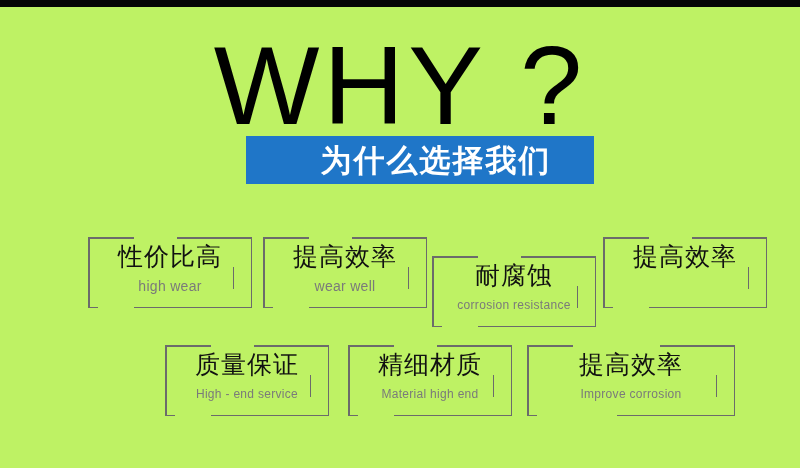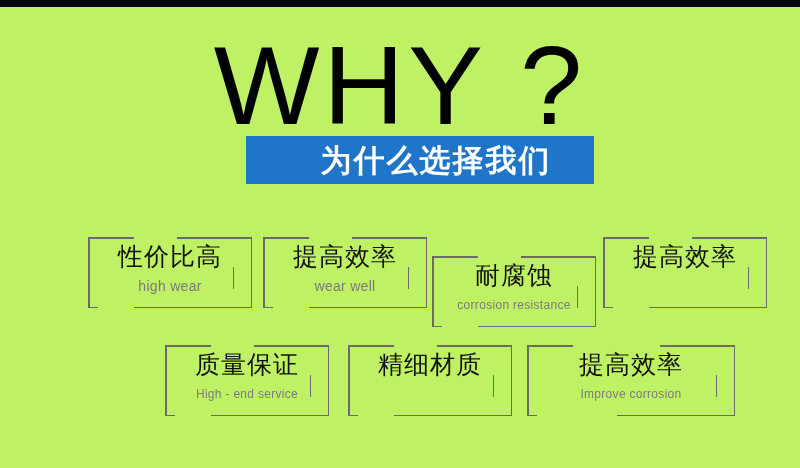--- a/index.html
+++ b/index.html
@@ -216,20 +216,21 @@
     <div class="frame">
       <span class="fr-left"></span>
         <span class="fr-right"></span>
       <span class="fr-top-a"></span>
         <span class="fr-top-b"></span>
       <span class="fr-bot-a"></span>
         <span class="fr-bot-b"></span>
       <span class="fr-tick-r"></span>
     </div>
     <div class="cn">精细材质</div>
+    <div class="en small">Material high end</div>
   </div>
 
   <div class="feature" style="left:527px; top:345px;padding-left:44px;">
     <div class="frame">
       <span class="fr-left"></span>
         <span class="fr-right"></span>
       <span class="fr-top-a"></span>
         <span class="fr-top-b"></span>
       <span class="fr-bot-a"></span>
         <span class="fr-bot-b"></span>

